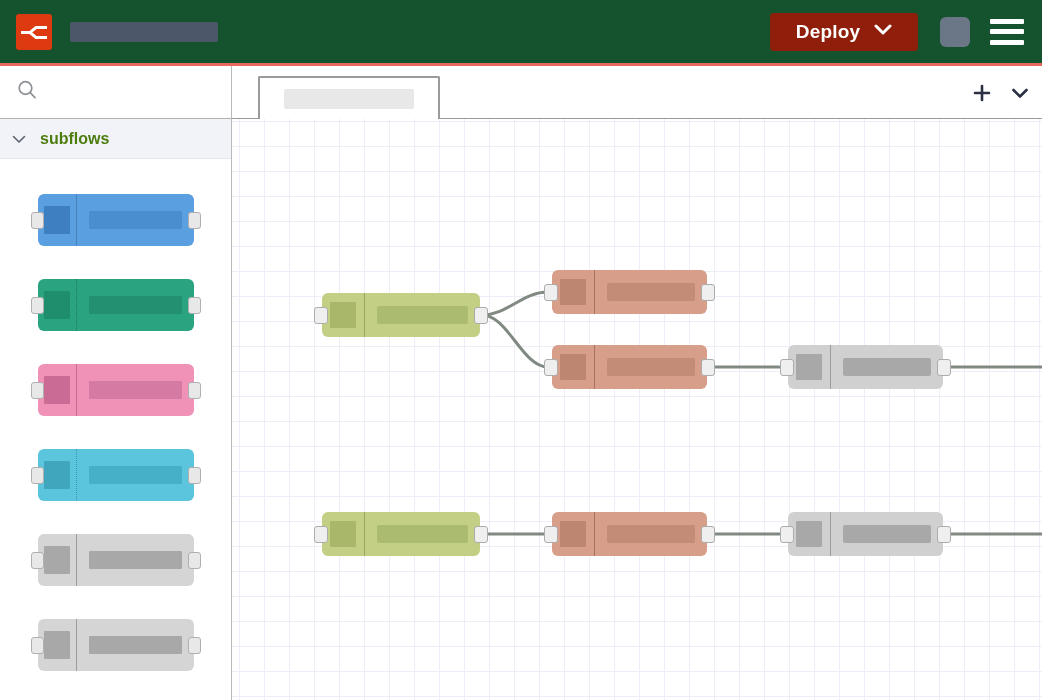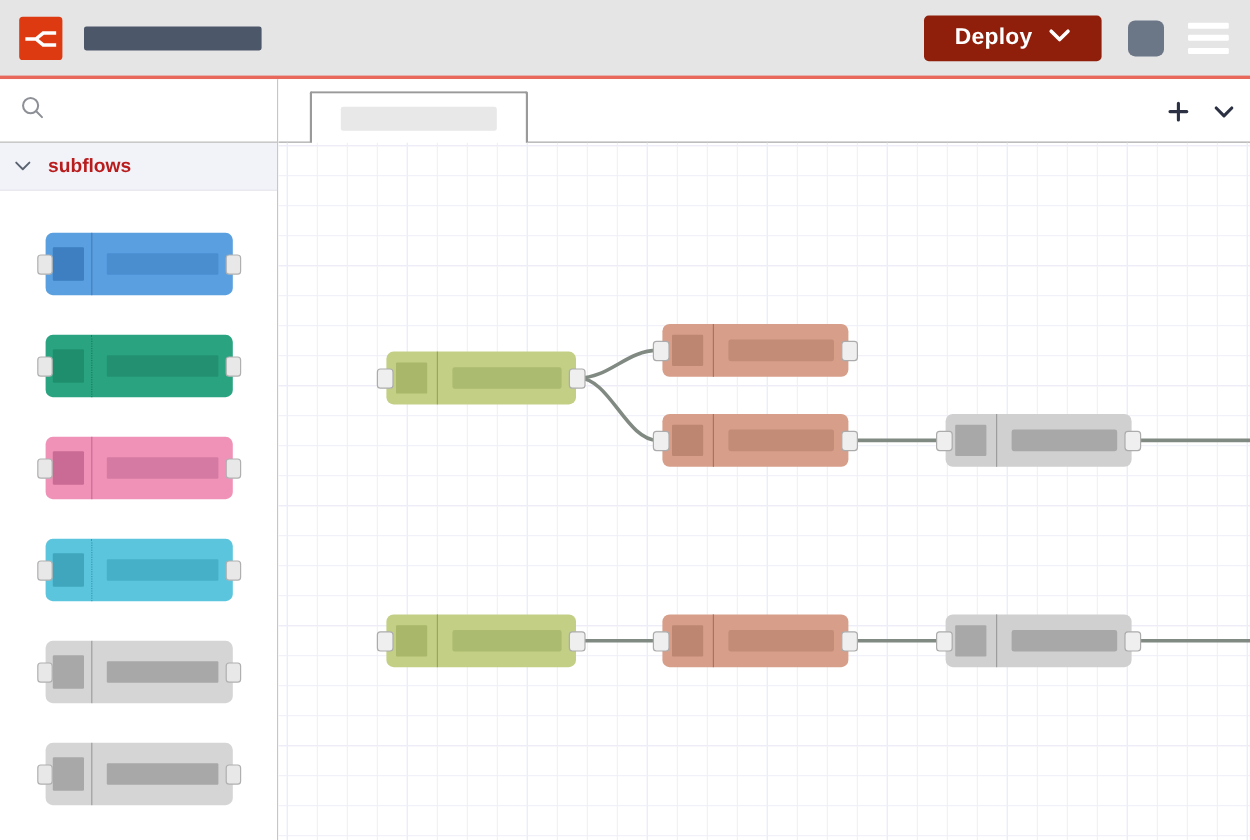--- a/index.html
+++ b/index.html
@@ -8,21 +8,21 @@
     font-family: "Liberation Sans", sans-serif;
     background: #ffffff;
     overflow: hidden;
   }
   #app { position: relative; width: 1042px; height: 700px; }
 
   
   .header {
     position: absolute; left: 0; top: 0;
     width: 1042px; height: 66px;
-    background: #e5e5e5;
+    background: #14532d;
     border-bottom: 3px solid #e8685c;
     display: flex; align-items: center;
   }
   .logo-mark {
     width: 36px; height: 36px; margin-left: 16px;
     background: #de3a11; border-radius: 3px;
     display: flex; align-items: center; justify-content: center;
     flex: none;
   }
   .title-placeholder {
@@ -65,21 +65,21 @@
     padding-left: 16px;
     border-bottom: 1px solid #b0b0b0;
   }
   .subflow-header {
     height: 40px; background: #f2f3f9;
     display: flex; align-items: center; gap: 14px;
     padding-left: 12px;
     border-bottom: 1px solid #e6e6ec;
     cursor: pointer;
   }
-  .subflow-header-label { font-size: 16px; font-weight: bold; color: #b91c1c; }
+  .subflow-header-label { font-size: 16px; font-weight: bold; color: #4d7c0f; }
 
   .palette-list { padding-top: 18px; }
   .palette-entry {
     position: relative; height: 85px;
     display: flex; align-items: center; justify-content: center;
   }
   .pnode {
     position: relative; width: 156px; height: 52px;
     border-radius: 6px; display: flex; align-items: stretch;
     cursor: pointer;

